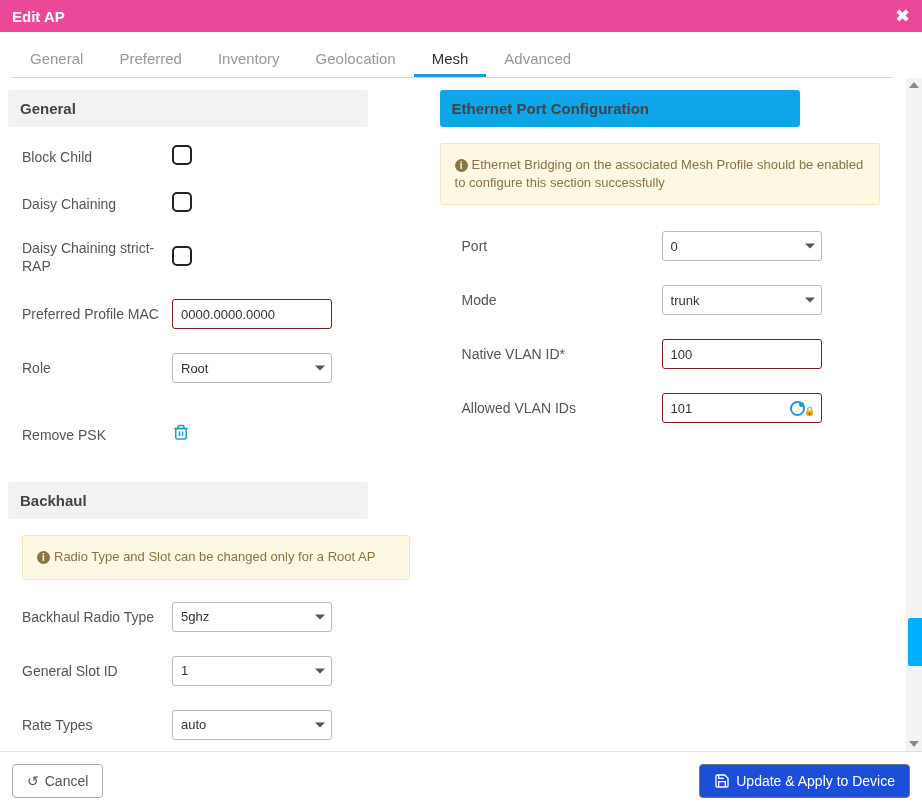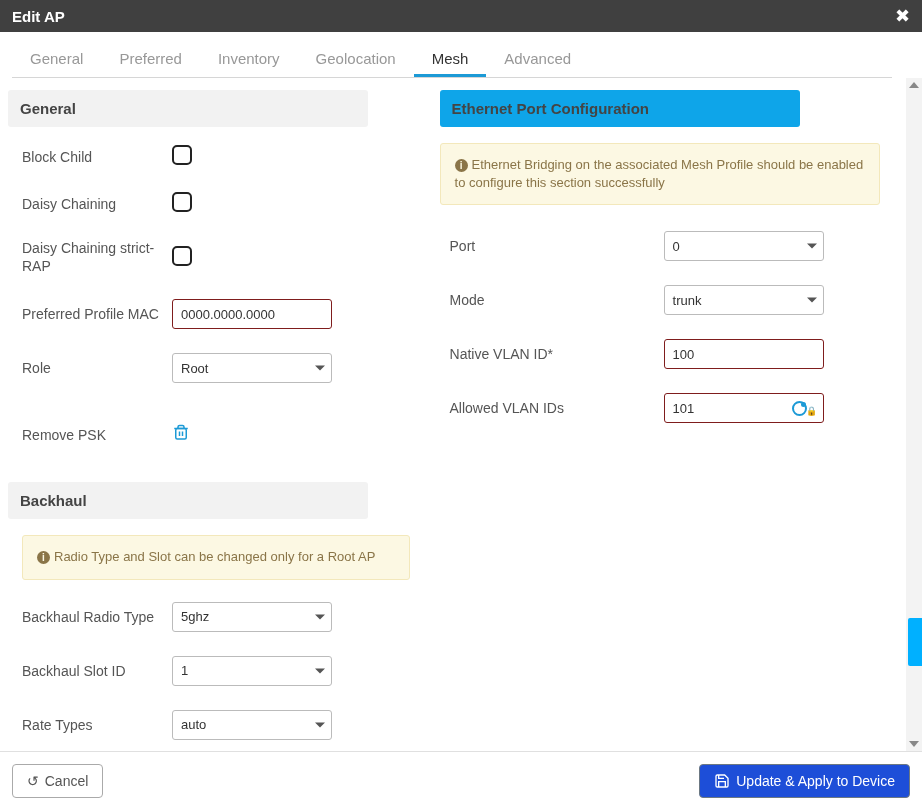--- a/index.html
+++ b/index.html
@@ -8,21 +8,21 @@
     font-family: Arial, Helvetica, sans-serif;
     font-size: 14px;
     color: #555;
     background: #fff;
     width: 922px;
     height: 810px;
     overflow: hidden;
   }
   .modal { width: 922px; height: 810px; display: flex; flex-direction: column; }
   .titlebar {
-    background: #404040;
+    background: #ec4899;
     color: #fff;
     height: 32px;
     display: flex;
     align-items: center;
     padding: 0 12px;
     justify-content: space-between;
   }
   .titlebar .title { font-size: 15px; font-weight: 600; }
   .titlebar .close { color: #fff; font-size: 18px; cursor: pointer; }
   .body-wrap {
@@ -140,21 +140,21 @@
     width: 13px; height: 13px;
     border-radius: 50%;
     background: #8a7548;
     color: #fcf8e3;
     font-size: 10px;
     font-weight: bold;
     text-align: center;
     line-height: 13px;
     margin-right: 4px;
   }
-  .col-right .field-row { margin-left: 10px; gap: 14px; }
+  .col-right .field-row { margin-left: 22px; }
   .col-right .field-label { flex: 0 0 200px; }
   .col-right .field-ctrl { flex: 0 0 160px; }
   .col-right .info-box { margin: 0 0 26px 0; max-width: 440px; }
   .col-right .section-head { max-width: 360px; background: #0ea5e9; }
 
   .vlan-input-wrap {
     position: relative;
   }
   .vlan-input-wrap .badge {
     position: absolute;
@@ -341,21 +341,21 @@
               <div class="field-label">Backhaul Radio Type</div>
               <div class="field-ctrl wide">
                 <div class="select">
                   <span>5ghz</span>
                   <span class="caret"></span>
                 </div>
               </div>
             </div>
 
             <div class="field-row">
-              <div class="field-label">Backhaul Slot ID</div>
+              <div class="field-label">General Slot ID</div>
               <div class="field-ctrl wide">
                 <div class="select">
                   <span>1</span>
                   <span class="caret"></span>
                 </div>
               </div>
             </div>
 
             <div class="field-row" style="margin-bottom:8px">
               <div class="field-label">Rate Types</div>

